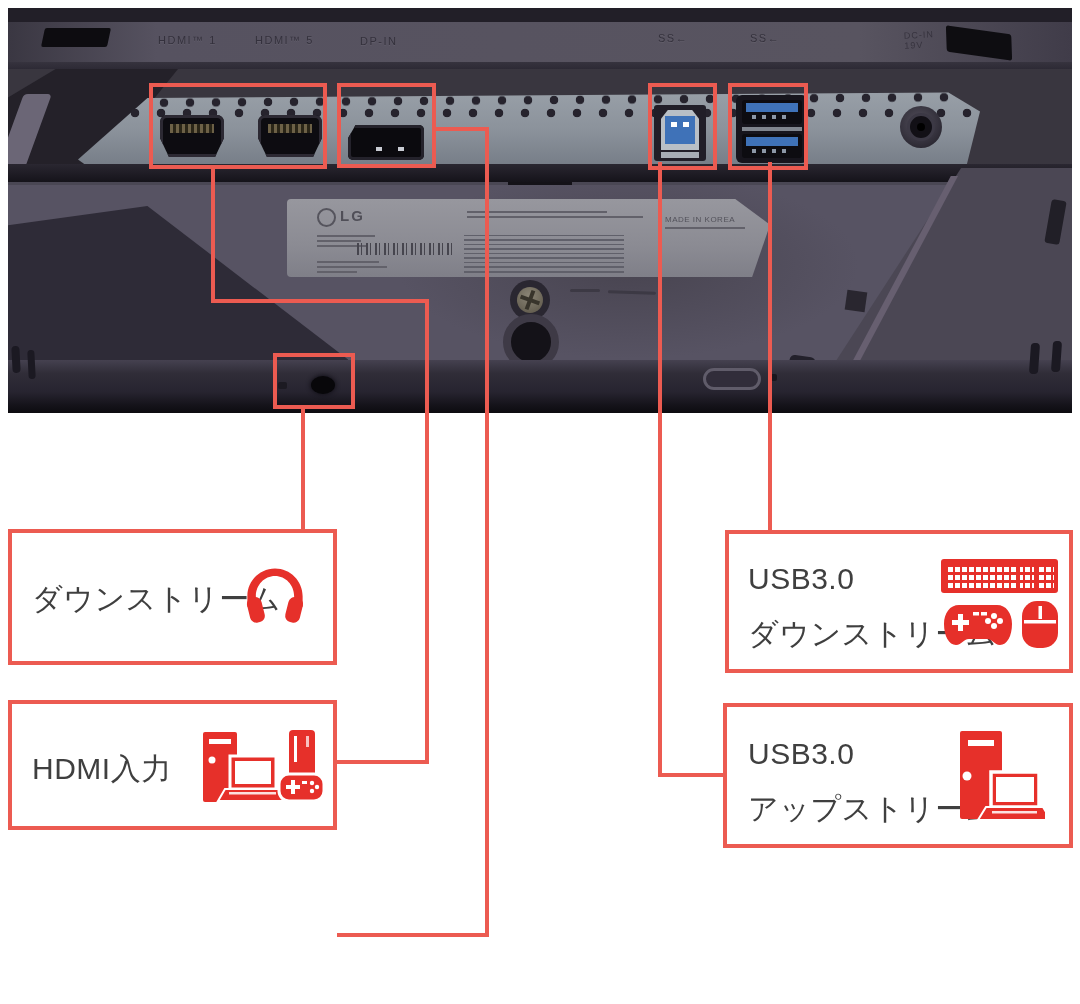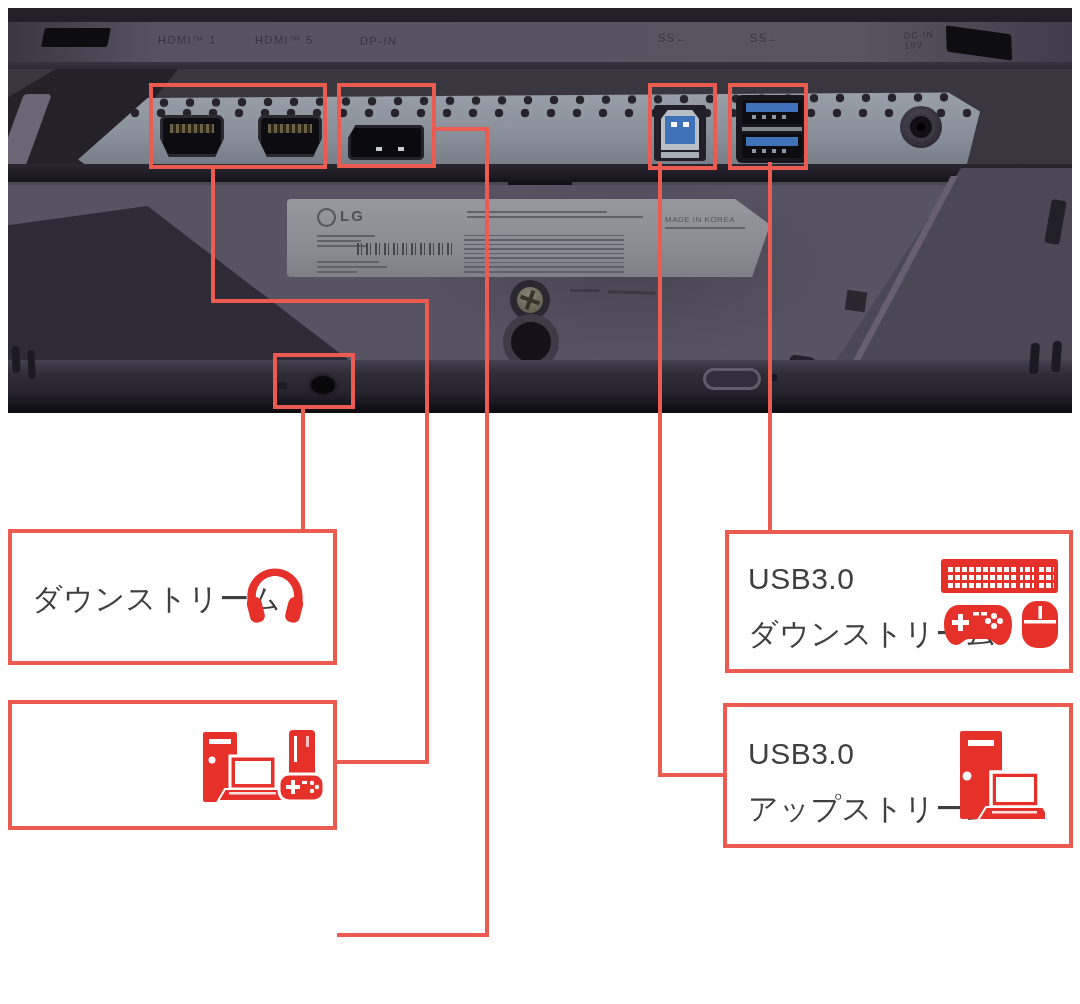--- a/index.html
+++ b/index.html
@@ -199,20 +199,21 @@
   <div class="abs callout" style="left:8px;top:529px;width:321px;height:128px;">
     <span class="clabel" style="left:20px;top:46px;">ダウンストリーム</span>
     <svg class="icon" style="left:229px;top:24px;" width="68" height="74" viewBox="0 0 64 64">
       <path fill="currentColor" d="M32 8 C17.6 8 6 19.8 6 34 v10 h8 V34 c0-10.5 8-19 18-19 s18 8.5 18 19 v10 h8 V34 C58 19.8 46.4 8 32 8 Z"></path>
       <rect fill="currentColor" x="7" y="35" width="14" height="24" rx="6" transform="rotate(-14 14 47)"></rect>
       <rect fill="currentColor" x="43" y="35" width="14" height="24" rx="6" transform="rotate(14 50 47)"></rect>
     </svg>
   </div>
 
   <div class="abs callout" style="left:8px;top:700px;width:321px;height:122px;">
+    <span class="clabel" style="left:20px;top:45px;">HDMI入力</span>
     <svg class="icon" style="left:191px;top:22px;" width="122" height="84" viewBox="0 0 122 84">
 
       <rect fill="currentColor" x="0" y="6" width="34" height="70" rx="2"></rect>
       <rect fill="#fff" x="6" y="13" width="22" height="5"></rect>
       <circle fill="#fff" cx="9" cy="34" r="3.5"></circle>
 
       <rect fill="currentColor" stroke="#fff" stroke-width="3" x="27" y="30" width="46" height="33"></rect>
       <rect fill="#fff" x="32" y="35" width="36" height="23"></rect>
       <path fill="currentColor" stroke="#fff" stroke-width="2" d="M22 63 L77 63 L84 75 L15 75 Z"></path>
       <rect fill="#fff" opacity=".85" x="26" y="66" width="47" height="2.5"></rect>

